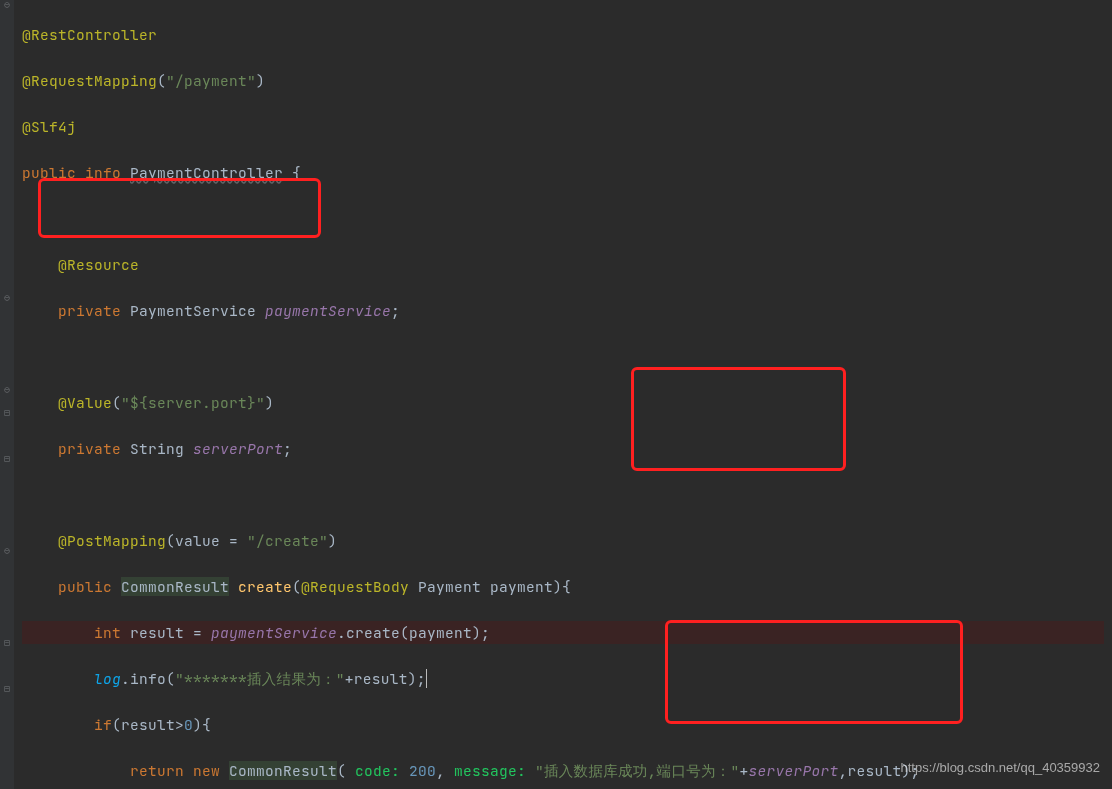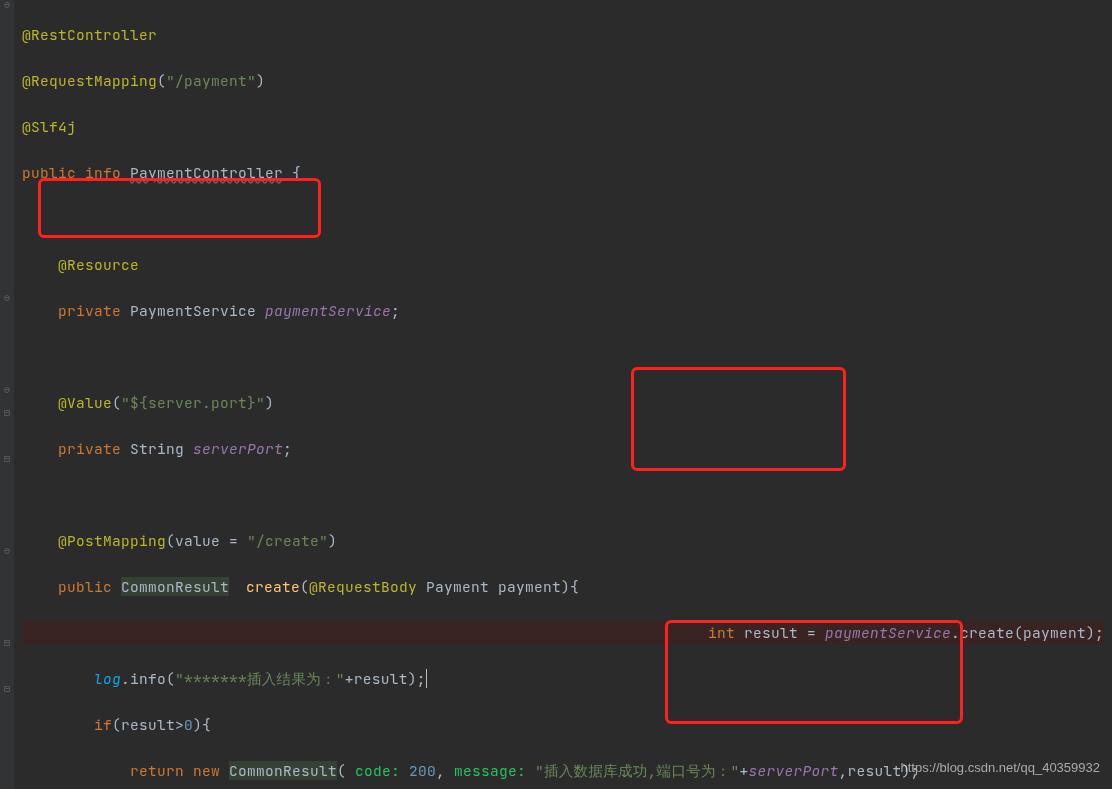--- a/index.html
+++ b/index.html
@@ -45,31 +45,30 @@
       white-space: pre;
       position: relative;
       letter-spacing: 0.3px;
     }
     .line {
       height: 23px;
       white-space: pre;
     }
     .line.highlighted {
       background: #3a2323;
-      text-align: right;
     }
     .annotation { color: #bbb529; text-align: center; }
     .keyword { color: #cc7832; }
     .classname { color: #a9b7c6; margin-top: 32px; }
     .classname-underline { text-decoration: underline wavy #606366; }
     .type-hl { background: #344134; }
     .identifier { color: #a9b7c6; }
     .field { color: #9876aa; font-style: italic; }
     .string { color: #6a8759; }
-    .method { color: #ffc66d; padding-left: 8px; }
+    .method { color: #ffc66d; }
     .paren { color: #a9b7c6; }
     .number { color: #6897bb; }
     .hint { color: #22c55e; font-style: normal; }
     .staticfield { color: #0ea5e9; font-style: italic; }
     .param { color: #a9b7c6; }
     .operator { color: #a9b7c6; }
     .cursor { border-right: 1px solid #bbbbbb; }
     
     .redbox {
       position: absolute;

